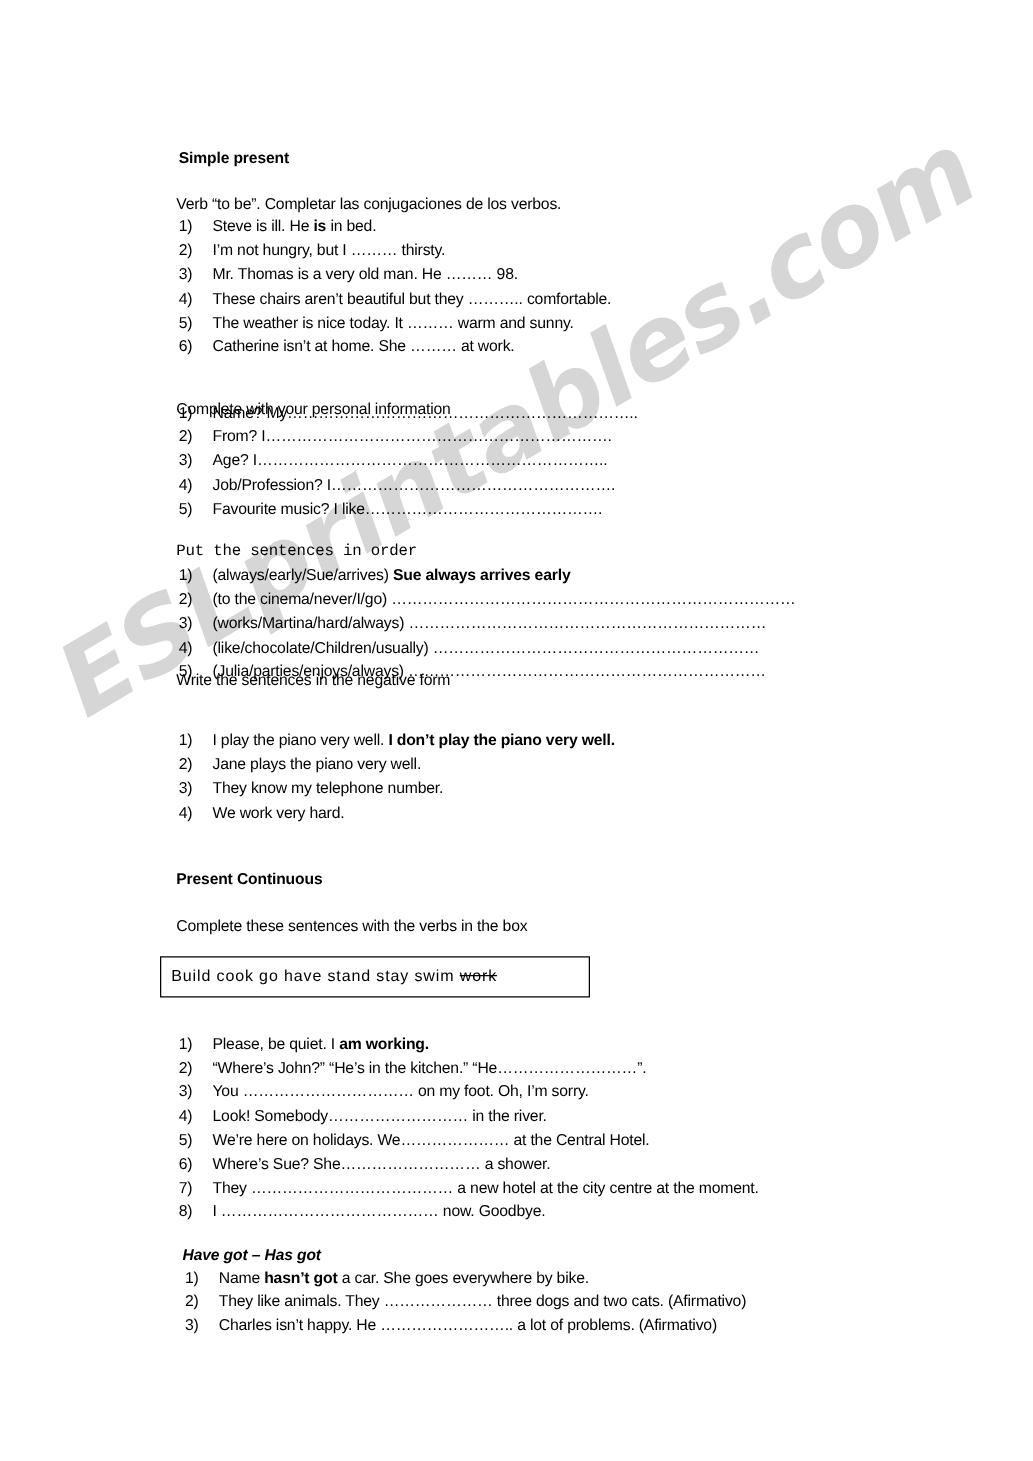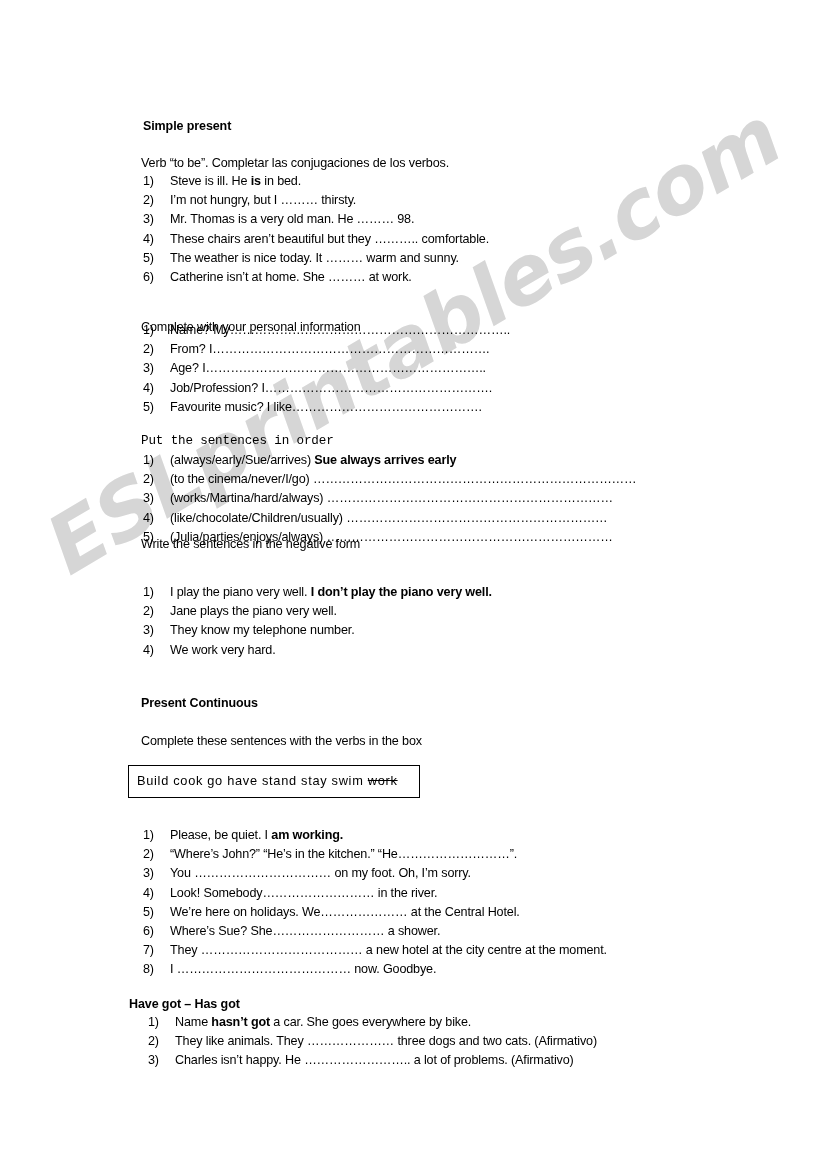--- a/index.html
+++ b/index.html
@@ -78,21 +78,21 @@
     top: 0;
     width: 22px;
   }
   b, .bold { font-weight: bold; }
 
   
   .verbbox {
     position: absolute;
     left: 128px;
     top: 765px;
-    width: 292px;
+    width: 344px;
     height: 33px;
     border: 1.1px solid #000000;
     box-sizing: border-box;
     background: transparent;
     z-index: 2;
   }
   .verbbox .inner {
     position: absolute;
     left: 8px;
     top: 7px;
@@ -167,21 +167,21 @@
         <li><span class="num">1)</span><span>Please, be quiet. I </span><span class="bold">am working.</span></li>
         <li><span class="num">2)</span><span>“Where’s John?” “He’s in the kitchen.” “He………………………”.</span></li>
         <li><span class="num">3)</span><span>You …………………………… on my foot.  Oh, I’m sorry.</span></li>
         <li><span class="num">4)</span><span>Look! Somebody……………………… in the river.</span></li>
         <li><span class="num">5)</span><span>We’re here on holidays. We………………… at the Central Hotel.</span></li>
         <li><span class="num">6)</span><span>Where’s Sue? She……………………… a shower.</span></li>
         <li><span class="num">7)</span><span>They ………………………………… a new hotel at the city centre at the moment.</span></li>
         <li><span class="num">8)</span><span>I …………………………………… now. Goodbye.</span></li>
       </ol>
 
-    <div class="blk h-title" style="left:129px; top:997px;">Have got – Has got</div>
+    <div class="blk h-title" style="left:146px; top:997px;font-style:italic;">Have got – Has got</div>
 
     <ol class="items blk" style="left:148px; top:1013px;">
         <li><span class="num">1)</span><span>Name </span><span class="bold">hasn’t got</span><span> a car. She goes everywhere by bike.</span></li>
         <li><span class="num">2)</span><span>They like animals. They ………………… three dogs and two cats. (Afirmativo)</span></li>
         <li><span class="num">3)</span><span>Charles isn’t happy. He …………………….. a lot of problems. (Afirmativo)</span></li>
       </ol>
 
   </div>
 </div>
 

